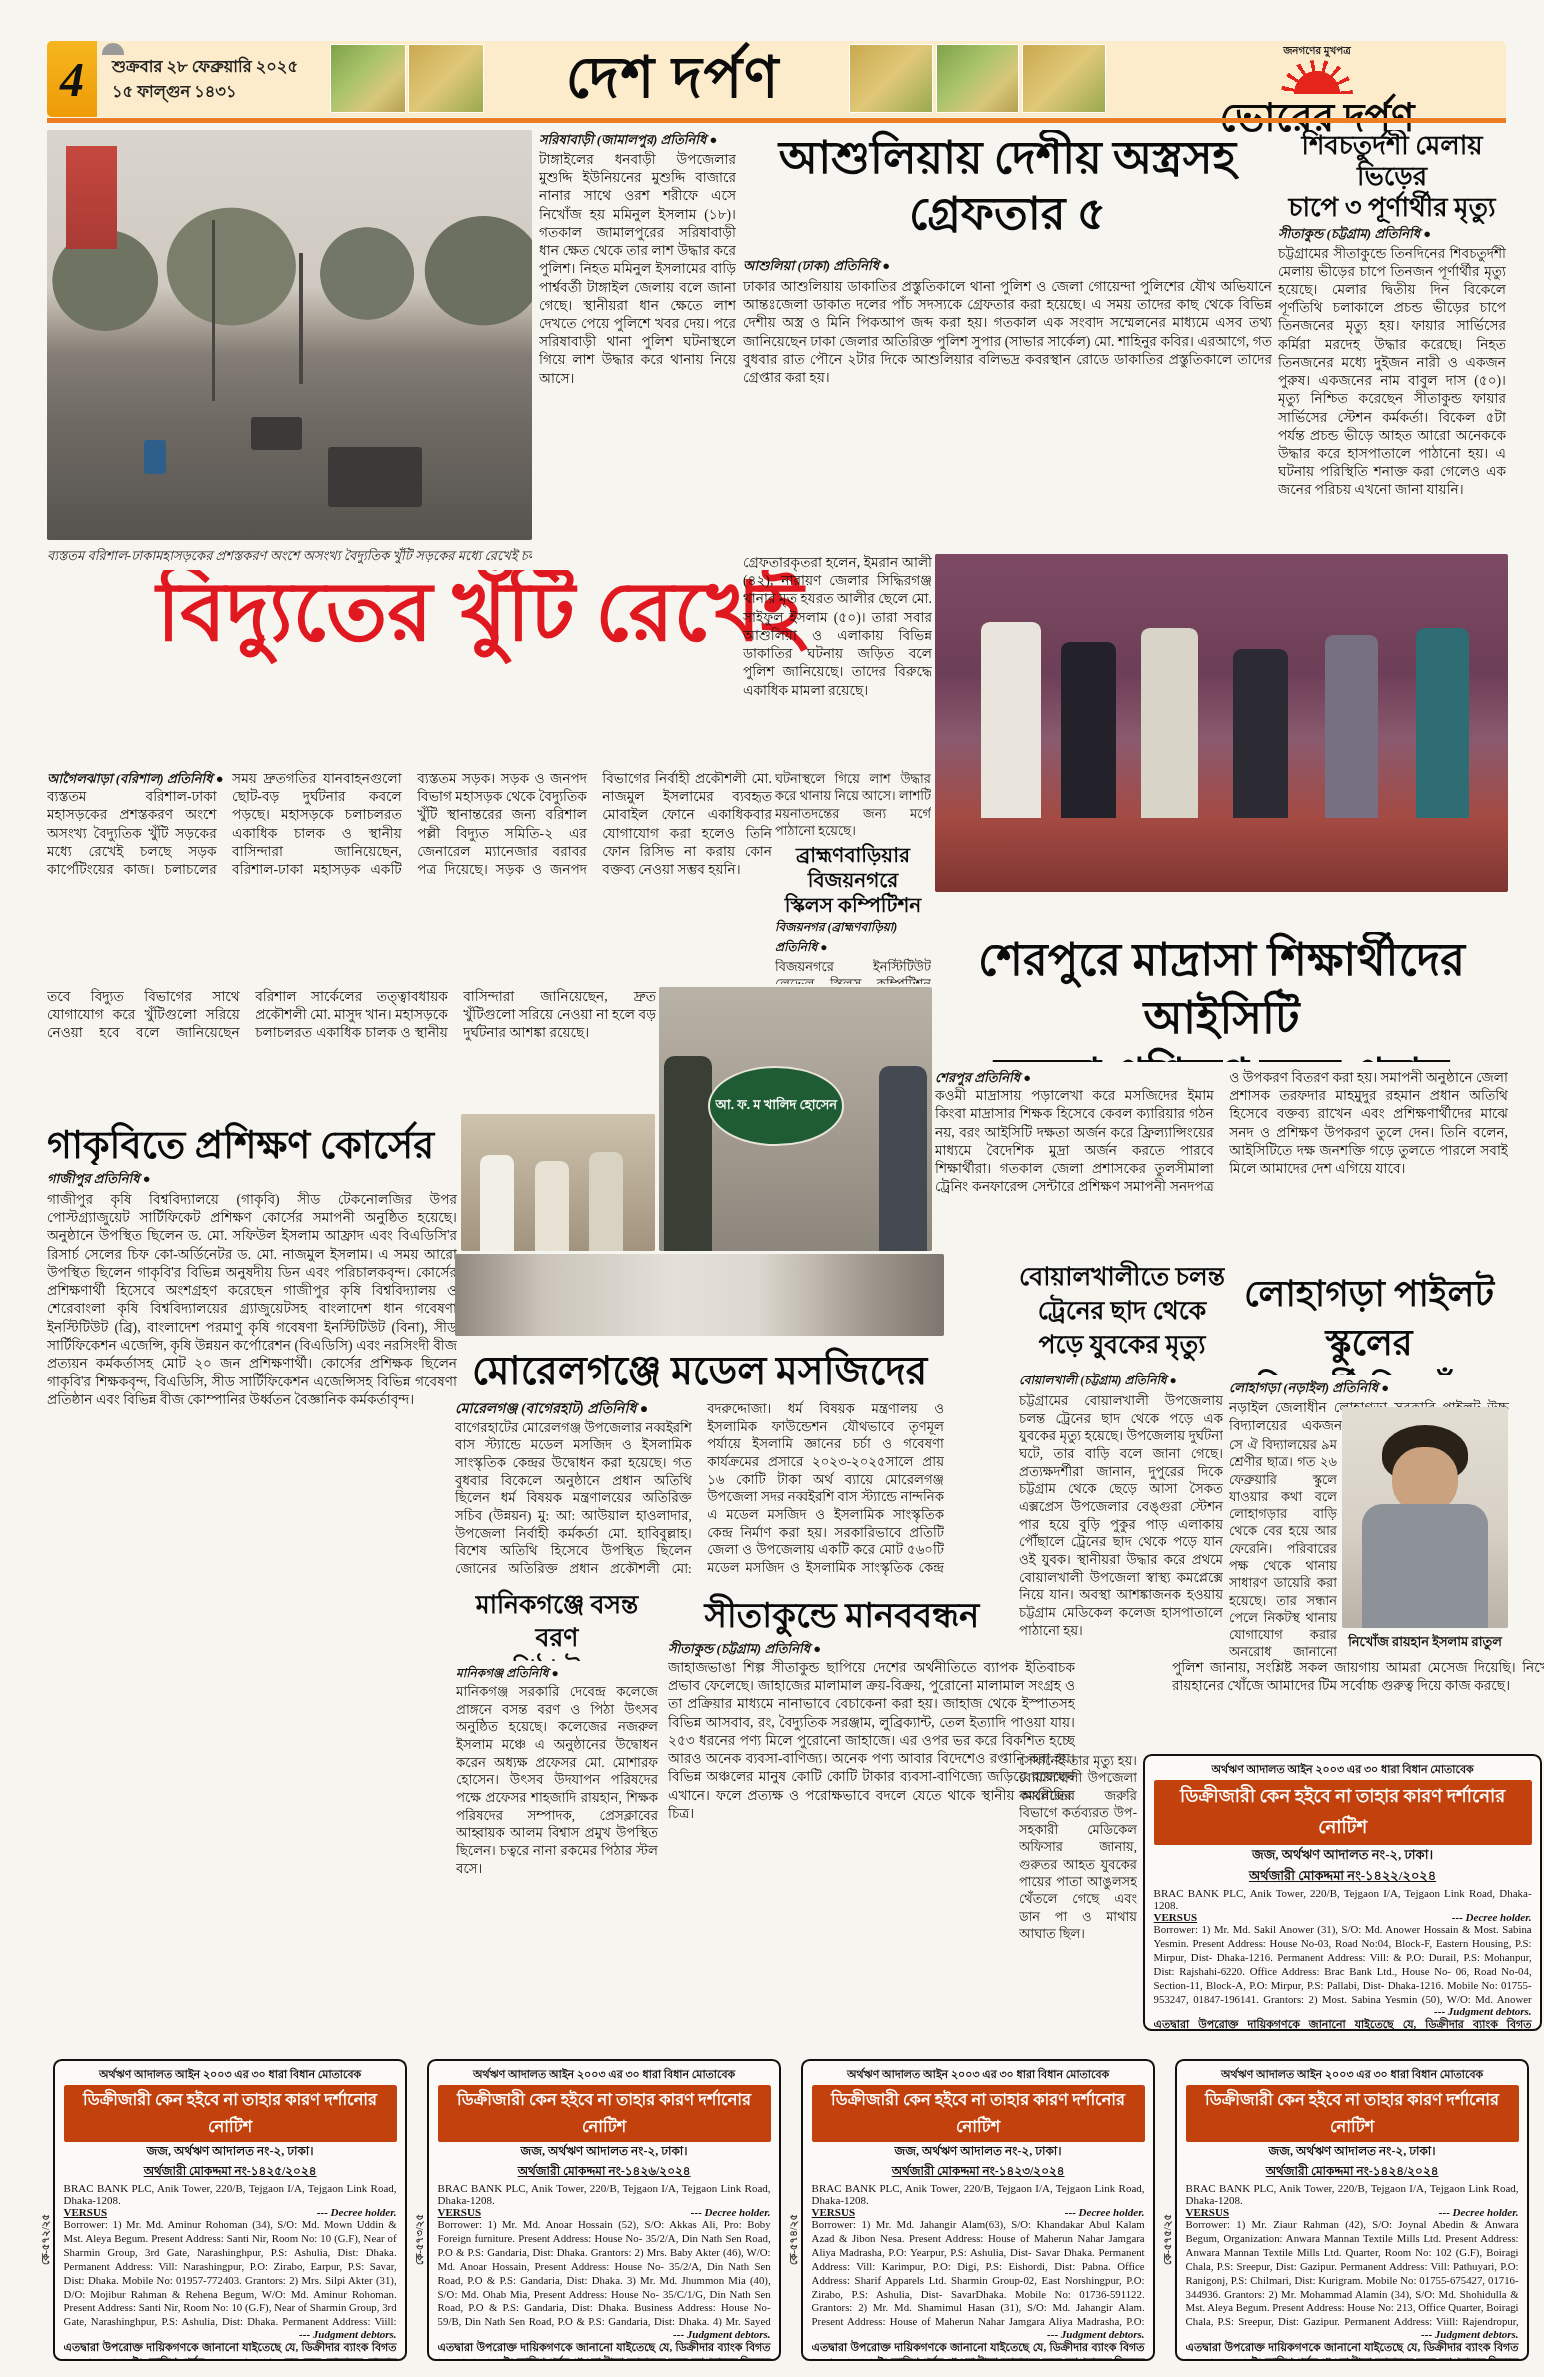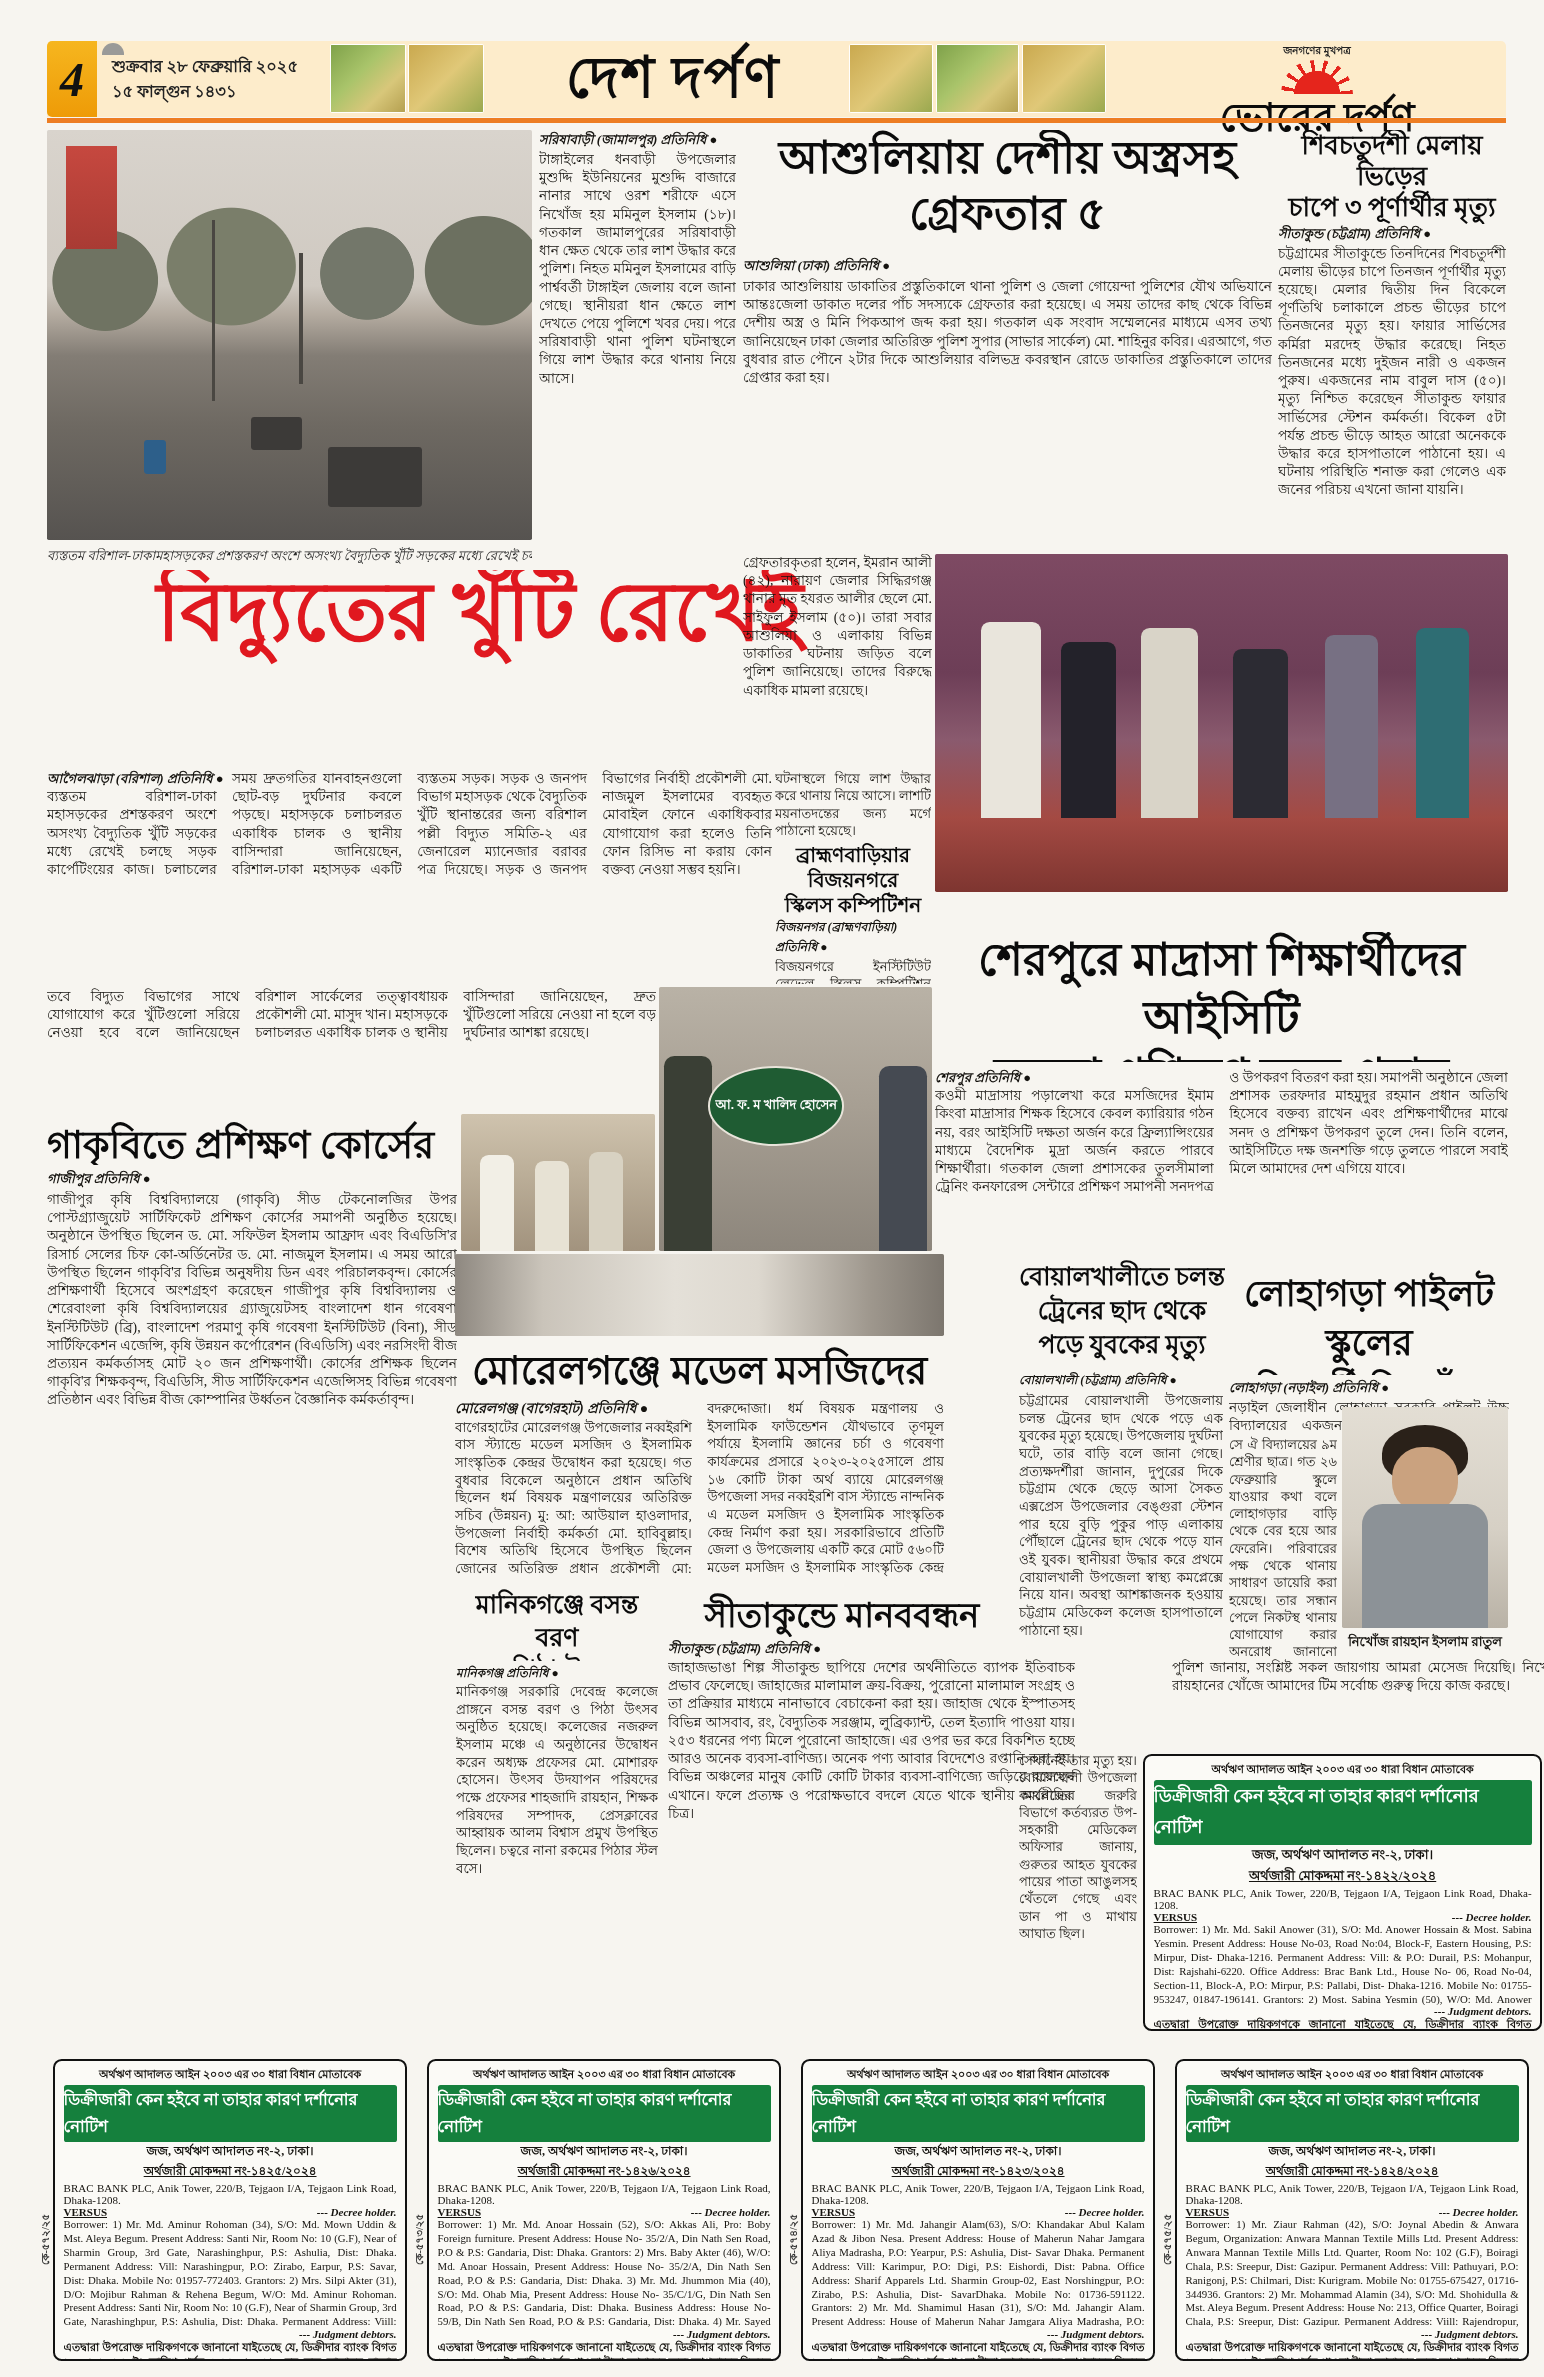--- a/index.html
+++ b/index.html
@@ -54,21 +54,21 @@
   .hl-red{color:#e0181f;font-weight:700;text-align:center;line-height:1.06;overflow:hidden;}
   .byline{font-weight:700;font-style:italic;font-size:13px;overflow:hidden;white-space:nowrap;}
   .body{font-size:13.7px;line-height:1.33;text-align:justify;overflow:hidden;}
   .cols2{column-count:2;column-gap:15.4px;}
   .cols3{column-count:3;column-gap:15.4px;}
   .cols4{column-count:4;column-gap:15.4px;}
   .capt2{font-size:13px;font-weight:700;text-align:center;overflow:hidden;}
   
   .notice{border:2.6px solid #111;border-radius:8.6px;background:#fbfaf6;padding:5.1px 8.6px;overflow:hidden;}
   .n-top{font-size:11px;font-weight:700;text-align:center;}
-  .n-title{background:#15803d;color:#fff;font-weight:700;text-align:left;border-radius:2.6px;padding:1.7px 0;}
+  .n-title{background:#c2410c;color:#fff;font-weight:700;text-align:center;border-radius:2.6px;padding:1.7px 0;}
   .n-court{font-weight:700;text-align:center;}
   .n-case{font-weight:700;text-align:center;text-decoration:underline;}
   .n-bank{font-size:11px;text-align:justify;}
   .n-vs{display:flex;justify-content:space-between;font-weight:700;font-size:11px;}
   .n-vs .vs{text-decoration:underline;}
   .n-vs .dh{font-style:italic;}
   .n-borr{font-size:10.8px;line-height:1.28;text-align:justify;}
   .n-jd{font-size:11px;font-weight:700;font-style:italic;text-align:right;}
   .n-para{font-size:11px;font-weight:700;line-height:1.32;text-align:justify;}
   .vcode{writing-mode:vertical-rl;transform:rotate(180deg);font-size:10.3px;font-weight:700;color:#333;}

